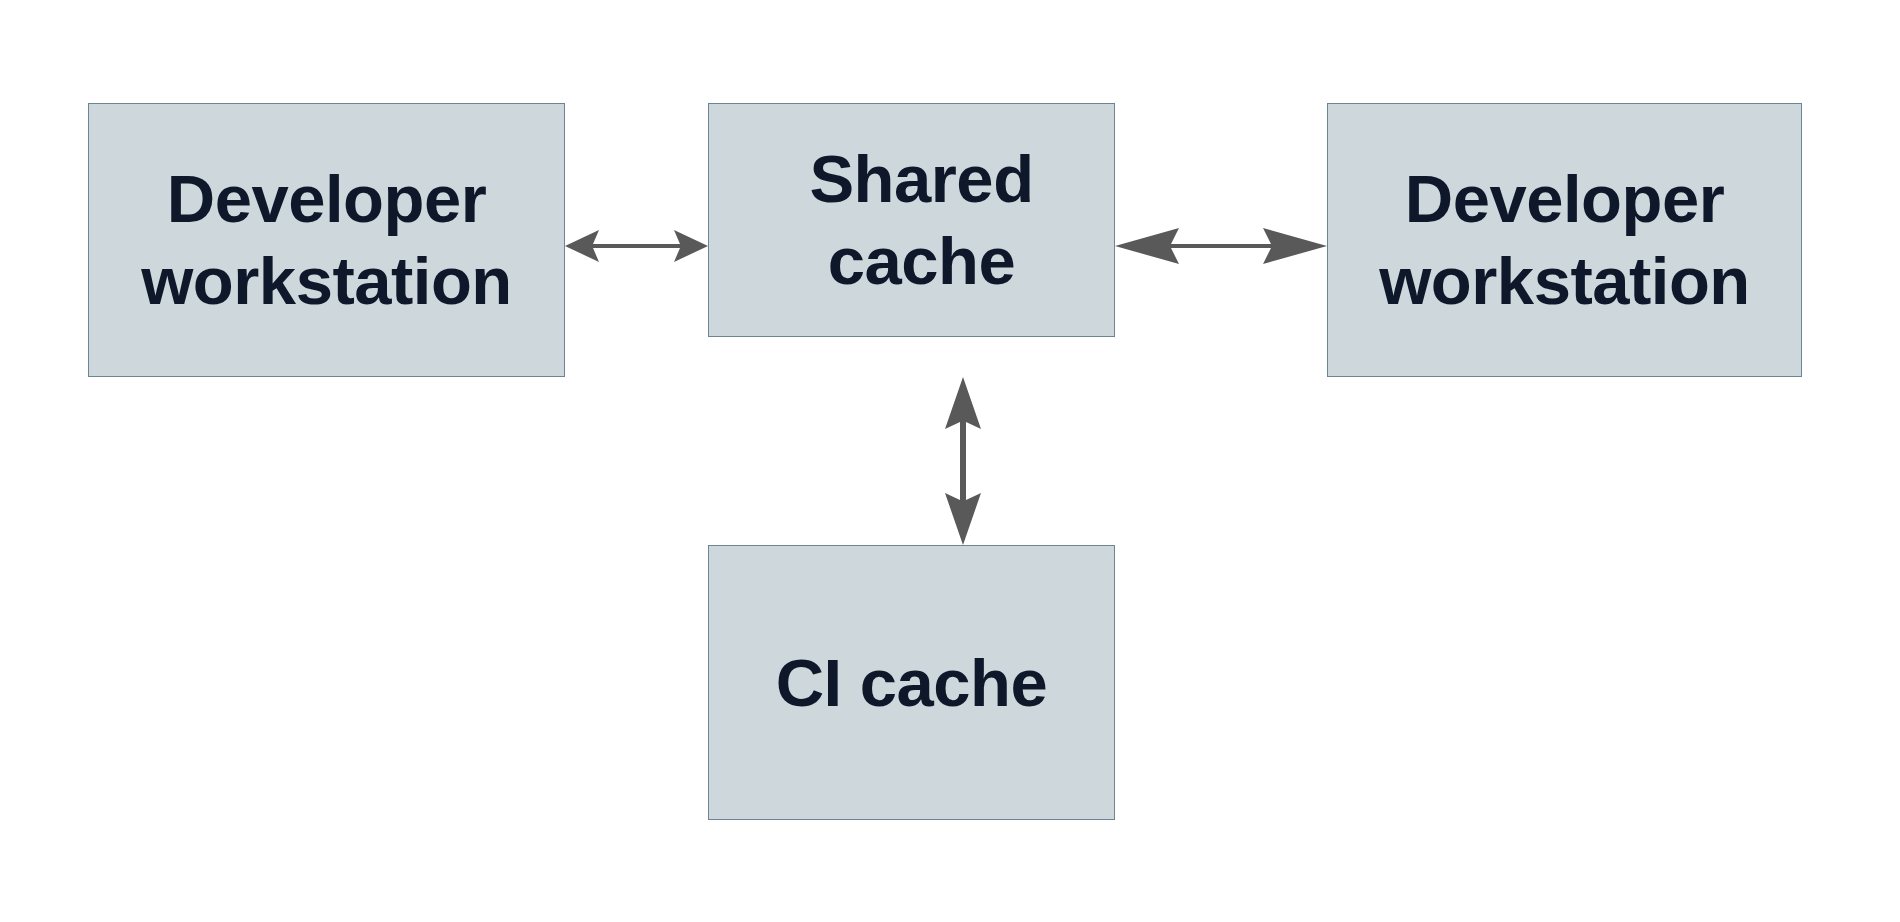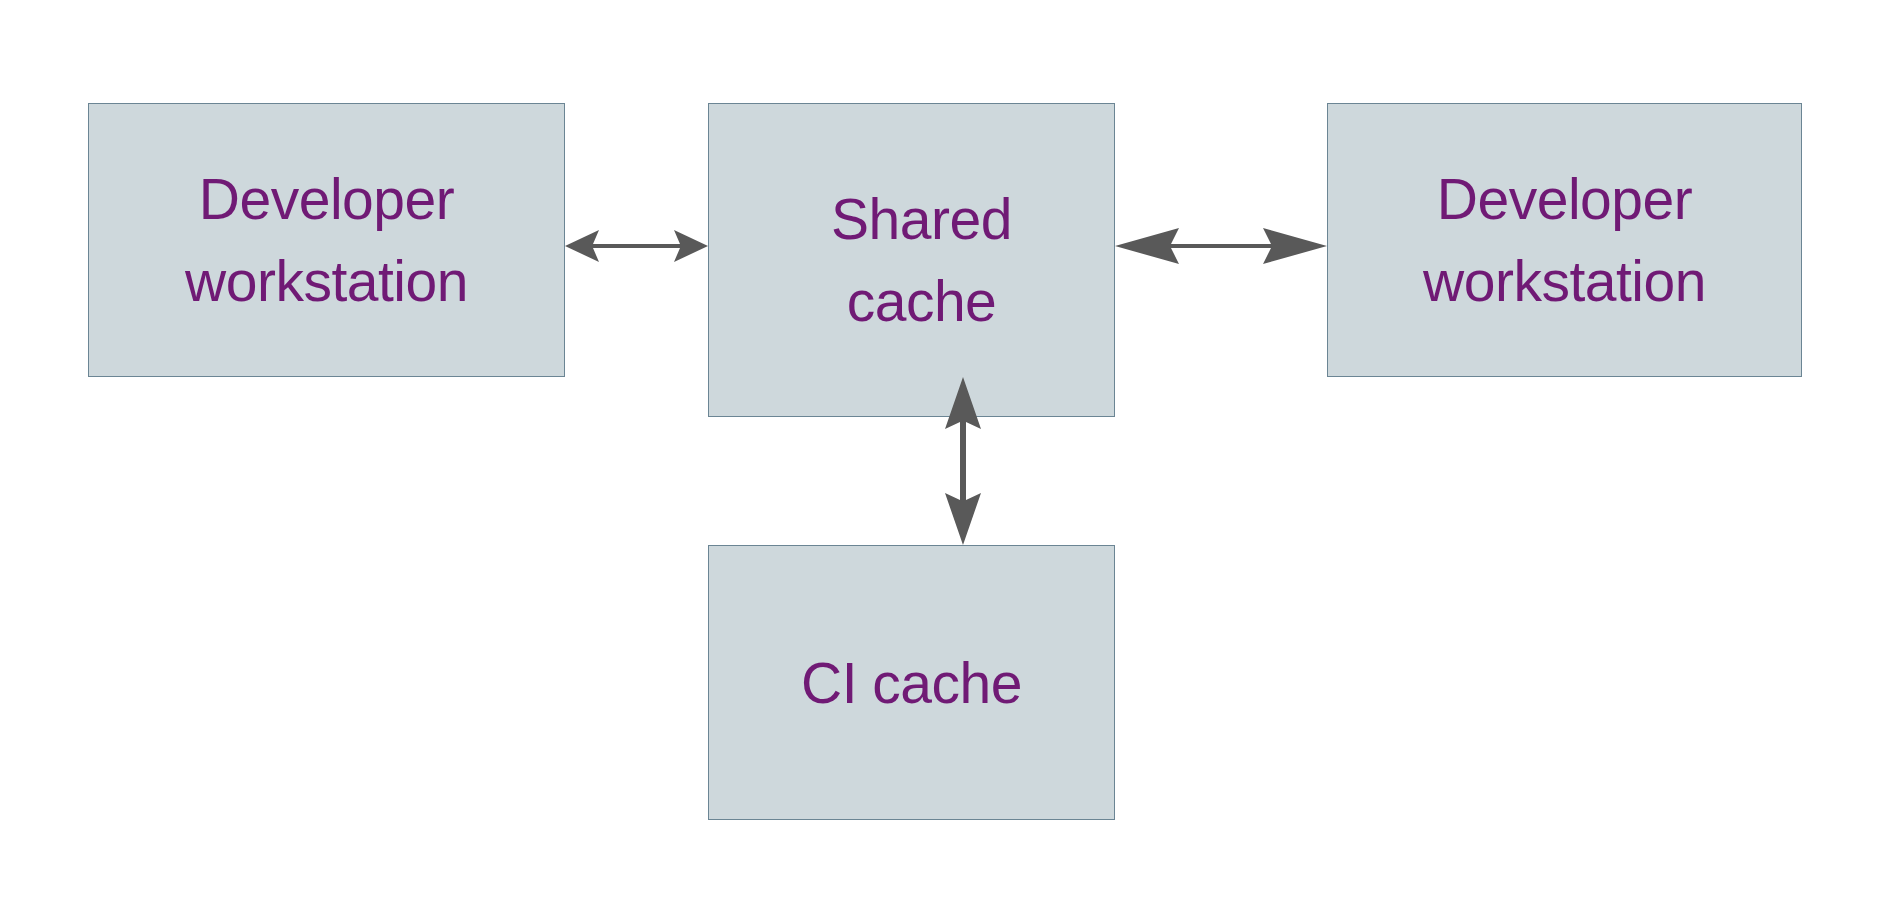--- a/index.html
+++ b/index.html
@@ -21,31 +21,31 @@
     position: absolute;
     box-sizing: border-box;
     background: #ced8dc;
     border: 1.6px solid #6b8594;
     display: flex;
     align-items: center;
     justify-content: center;
     text-align: center;
   }
   .node-label {
-    color: #701a75;
-    font-size: 57px;
+    color: #0f172a;
+    font-size: 67px;
     line-height: 82px;
-    font-weight: 400;
+    font-weight: 700;
     letter-spacing: -0.5px;
     white-space: pre-line;
     display: block;
     width: 115%;
   }
   #node-dev-left  { left: 88px;   top: 103px; width: 477px; height: 274px; }
-  #node-cache     { left: 708px;  top: 103px; width: 407px; height: 314px; padding-left: 20px; }
+  #node-cache     { left: 708px;  top: 103px; width: 407px; height: 234px; padding-left: 20px; }
   #node-dev-right { left: 1327px; top: 103px; width: 475px; height: 274px; }
   #node-ci        { left: 708px;  top: 545px; width: 407px; height: 275px; }
 
   .edge {
     position: absolute;
     overflow: visible;
   }
   #edge-left-cache  { left: 565px;  top: 218px; width: 143px; height: 56px; }
   #edge-cache-right { left: 1115px; top: 218px; width: 212px; height: 56px; }
   #edge-cache-ci    { left: 935px;  top: 377px; width: 56px;  height: 168px; }

